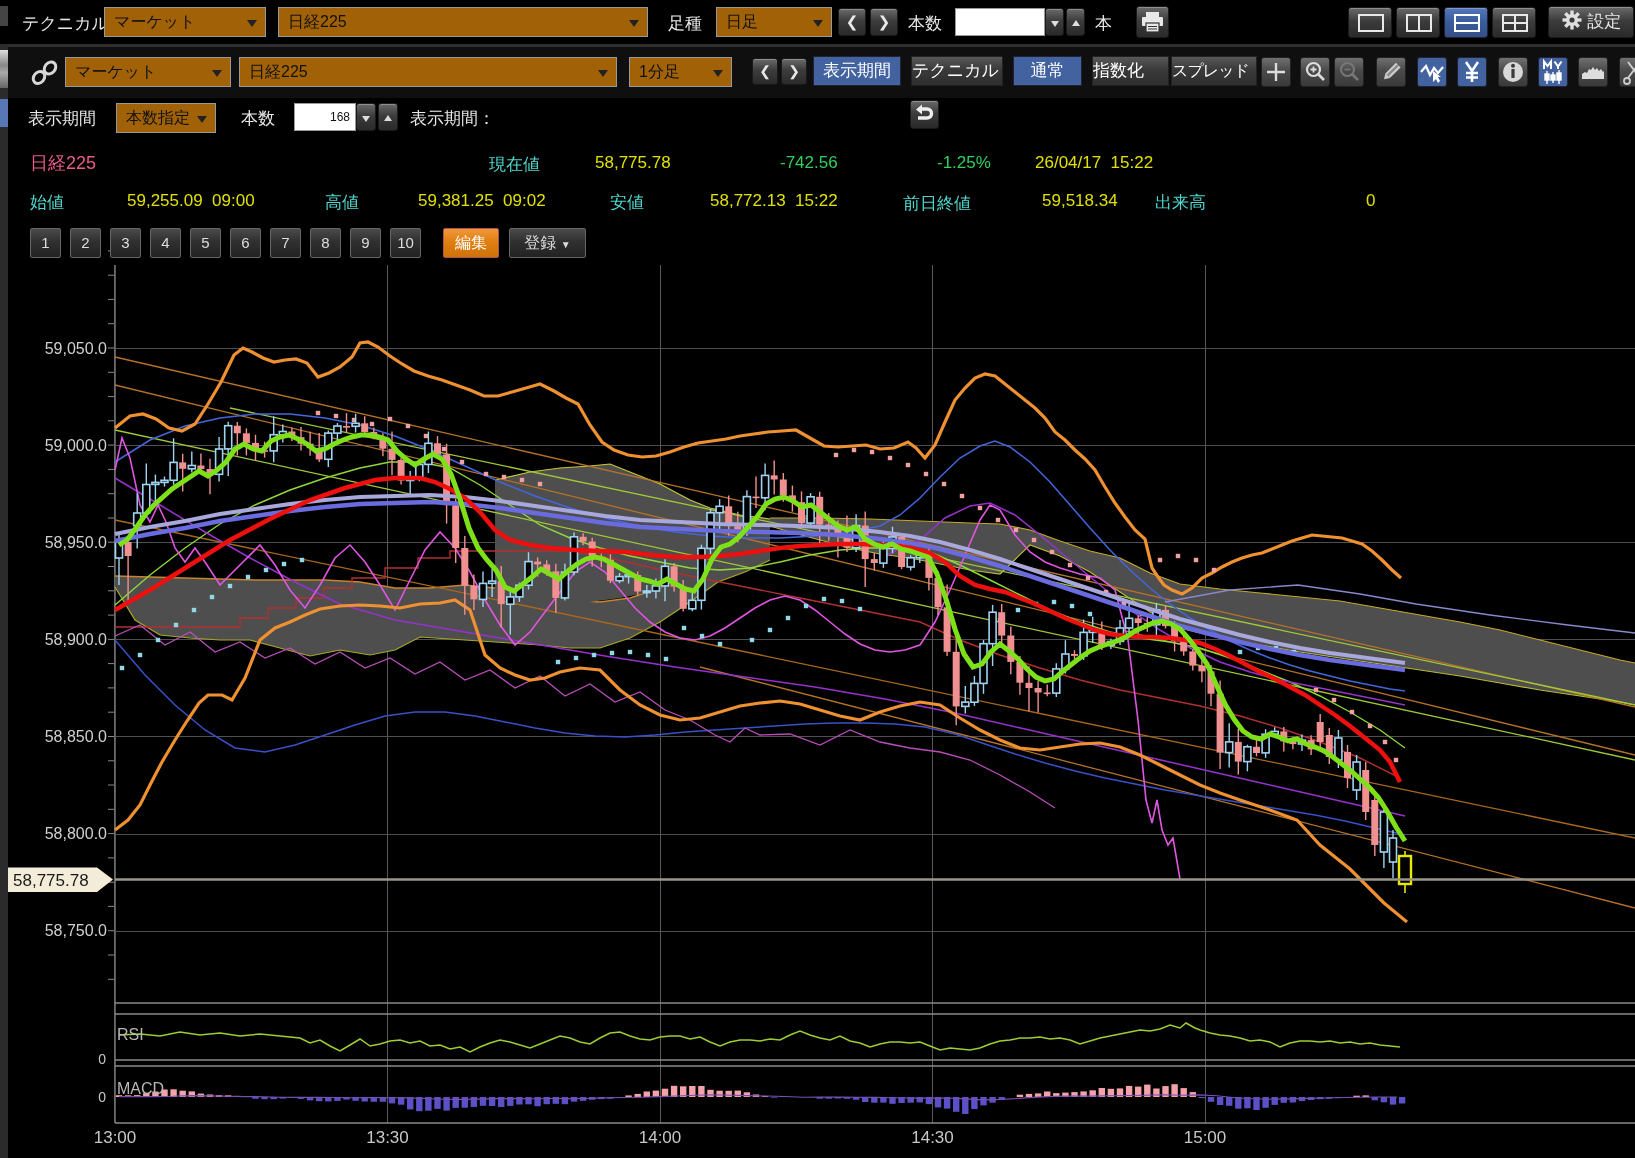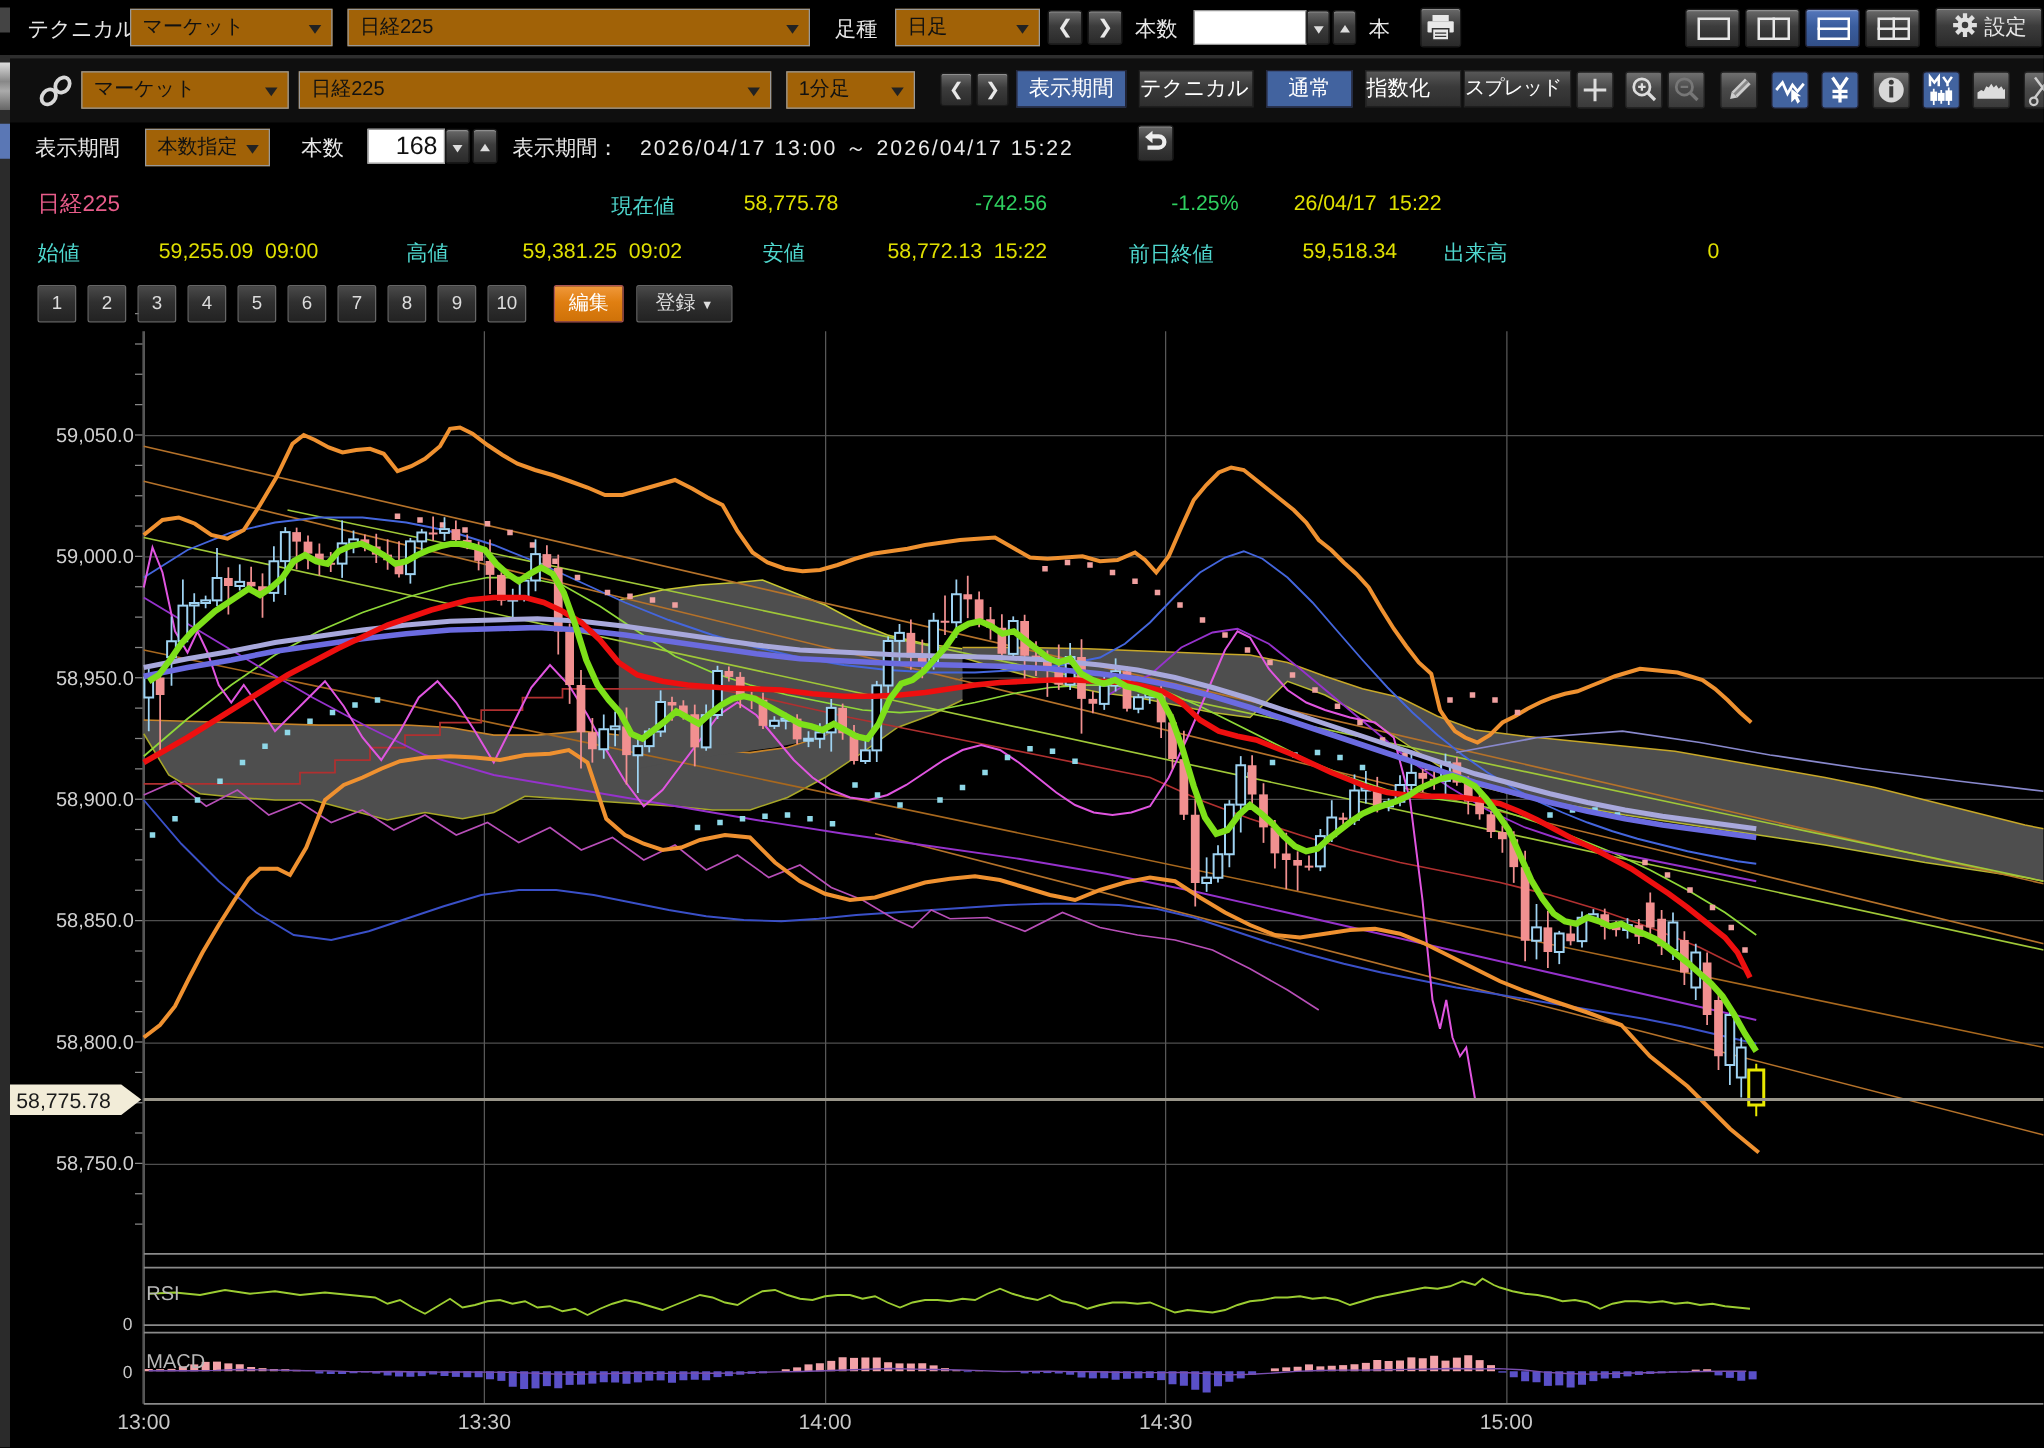--- a/index.html
+++ b/index.html
@@ -740,29 +740,28 @@
         <path d="M3 21 L3 16 L6 14 L8 15 L10 11 L12 12 L14 9 L16 12 L18 10 L20 13 L22 11 L24 14 L25 13 L25 21 Z" fill="#ddd"></path>
       </svg></div>
     <div class="ibtn" style="left:1619px;background:linear-gradient(#707070,#4a4a4a 45%,#3a3a3a);border:1px solid #222"><svg width="28" height="28" viewBox="0 0 28 28">
         <path d="M8 4 L20 20 M20 4 L8 20" stroke="#ccc" stroke-width="2" fill="none"></path>
         <circle cx="7" cy="23" r="3" fill="none" stroke="#ccc" stroke-width="1.8"></circle>
         <circle cx="21" cy="23" r="3" fill="none" stroke="#ccc" stroke-width="1.8"></circle>
       </svg></div>
     <div class="lab" style="left:28px;top:107px">表示期間</div>
     <div class="dd" style="left:116px;top:103px;width:100px">本数指定</div>
     <div class="lab" style="left:241px;top:107px">本数</div>
-    <div style="position:absolute;left:294px;top:103px;width:62px;height:28px;background:#fff;border:1px solid #999;color:#111;font-size:20px;line-height:26px;text-align:right;padding-right:5px">168</div>
+    <div style="position:absolute;left:294px;top:103px;width:62px;height:28px;background:#fff;border:1px solid #999;color:#111;font-size:12px;line-height:26px;text-align:right;padding-right:5px">168</div>
     <div class="gbtn" style="left:356px;top:103px;width:20px;height:28px">
       <div style="margin:12px auto 0;width:0;border-left:4px solid transparent;border-right:4px solid transparent;border-top:6px solid #ddd"></div>
     </div>
     <div class="gbtn" style="left:378px;top:103px;width:20px;height:28px">
       <div style="margin:11px auto 0;width:0;border-left:4px solid transparent;border-right:4px solid transparent;border-bottom:6px solid #ddd"></div>
     </div>
     <div class="lab" style="left:410px;top:107px">表示期間：</div>
-    <div class="lab" style="left:512px;top:107px;letter-spacing:1.6px">2026/04/17 13:00 ～ 2026/04/17 15:22</div>
     <div class="gbtn" style="left:910px;top:100px;width:29px;height:29px"><svg width="27" height="27" viewBox="0 0 27 27">
         <path d="M7 17 H16 a4.5 4.5 0 0 0 0-9 H10" fill="none" stroke="#eee" stroke-width="3.4"></path>
         <path d="M11 3.5 L5 8.5 L11 13.5 Z" fill="#eee"></path>
       </svg></div>
     <div class="lab" style="left:30px;top:151px;color:#e85c8a;font-size:18px">日経225</div>
     <div class="lab cy" style="left:489px;top:153px">現在値</div>
     <div class="lab ye" style="left:595px;top:153px">58,775.78</div>
     <div class="lab gr" style="left:780px;top:153px">-742.56</div>
     <div class="lab gr" style="left:937px;top:153px">-1.25%</div>
     <div class="lab ye" style="left:1035px;top:153px">26/04/17&nbsp;&nbsp;15:22</div>

